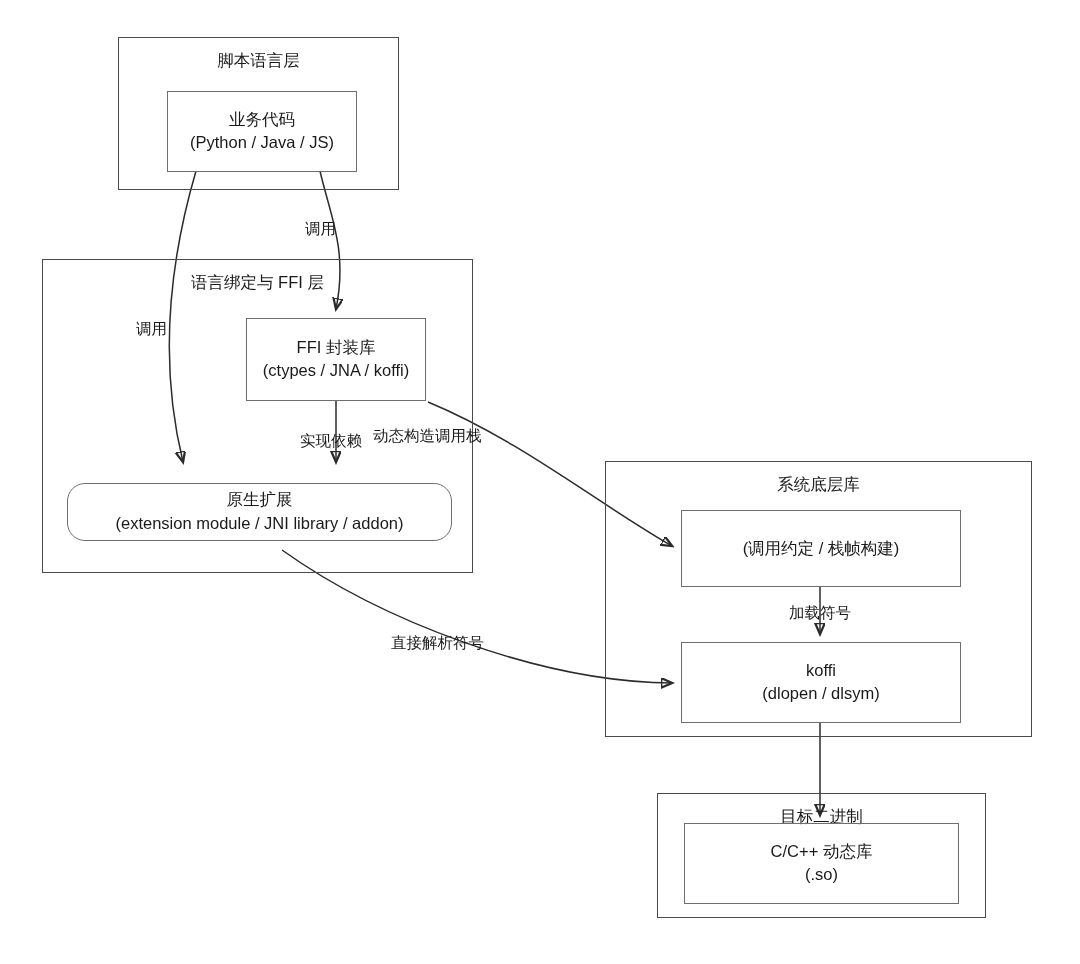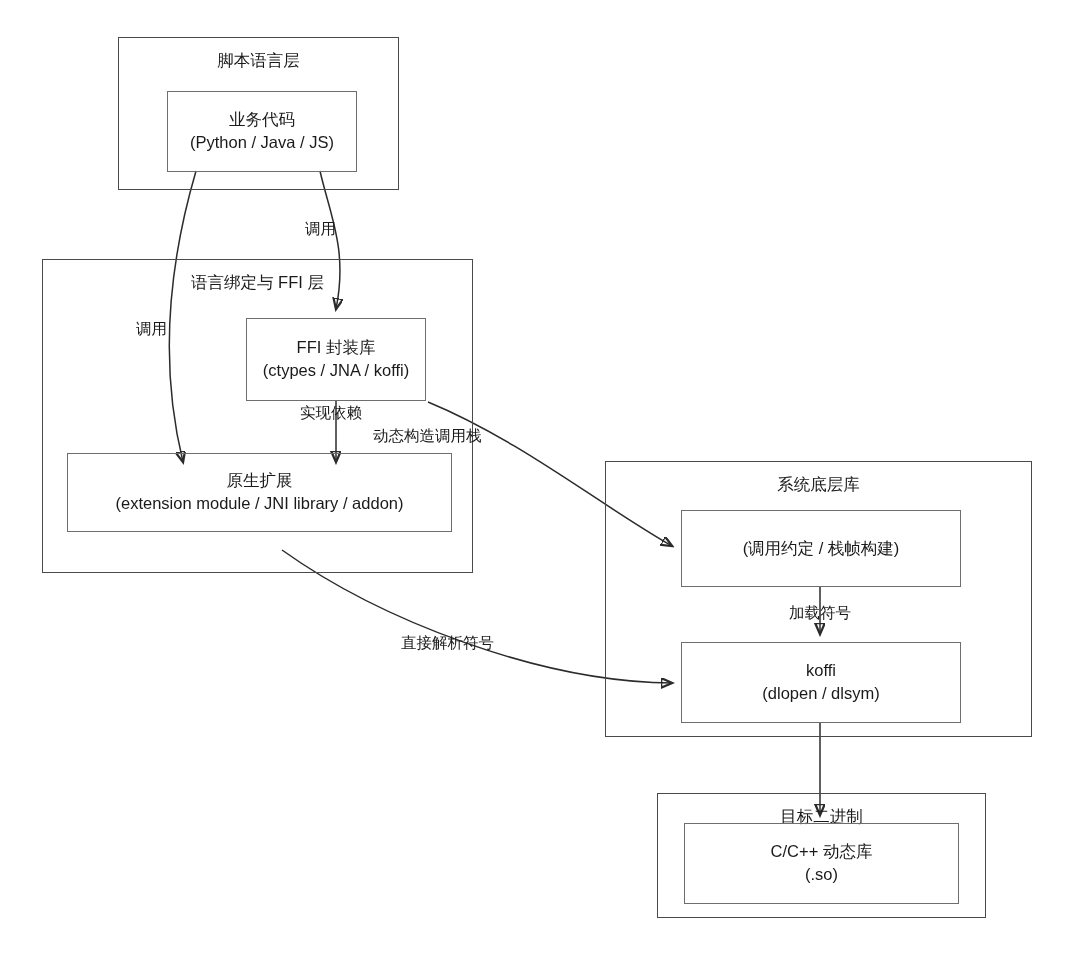--- a/index.html
+++ b/index.html
@@ -118,21 +118,21 @@
   </div>
 
   <div class="group-box" style="left:42px; top:259px; width:431px; height:314px;">
     <div class="group-title">语言绑定与 FFI 层</div>
     <div class="node-box" style="left:203px; top:58px; width:180px; height:83px;">
       <div class="node-label">
         <span class="l1">FFI 封装库</span>
         <span class="l2">(ctypes / JNA / koffi)</span>
       </div>
     </div>
-    <div class="node-box" style="left:24px; top:193px; width:385px; height:79px;">
+    <div class="node-box" style="left:24px; top:223px; width:385px; height:58px;border-radius:18px;">
       <div class="node-label">
         <span class="l1">原生扩展</span>
         <span class="l2">(extension module / JNI library / addon)</span>
       </div>
     </div>
   </div>
 
   <div class="group-box" style="left:605px; top:461px; width:427px; height:276px;">
     <div class="group-title">系统底层库</div>
     <div class="node-box" style="left:75px; top:48px; width:280px; height:77px;">
@@ -155,21 +155,21 @@
         <span class="l1">C/C++ 动态库</span>
         <span class="l2">(.so)</span>
       </div>
     </div>
   </div>
 
   <div class="edge-label" style="left:305px; top:220px;">调用</div>
 
   <div class="edge-label" style="left:136px; top:320px;">调用</div>
 
-  <div class="edge-label" style="left:300px; top:404px;">实现依赖</div>
+  <div class="edge-label" style="left:300px; top:432px;">实现依赖</div>
 
   <div class="edge-label" style="left:373px; top:427px;">动态构造调用栈</div>
 
-  <div class="edge-label" style="left:401px; top:634px;">直接解析符号</div>
+  <div class="edge-label" style="left:391px; top:634px;">直接解析符号</div>
 
   <div class="edge-label" style="left:789px; top:604px;text-align:right;">加载符号</div>
 
 </div>
 
 </body></html>

